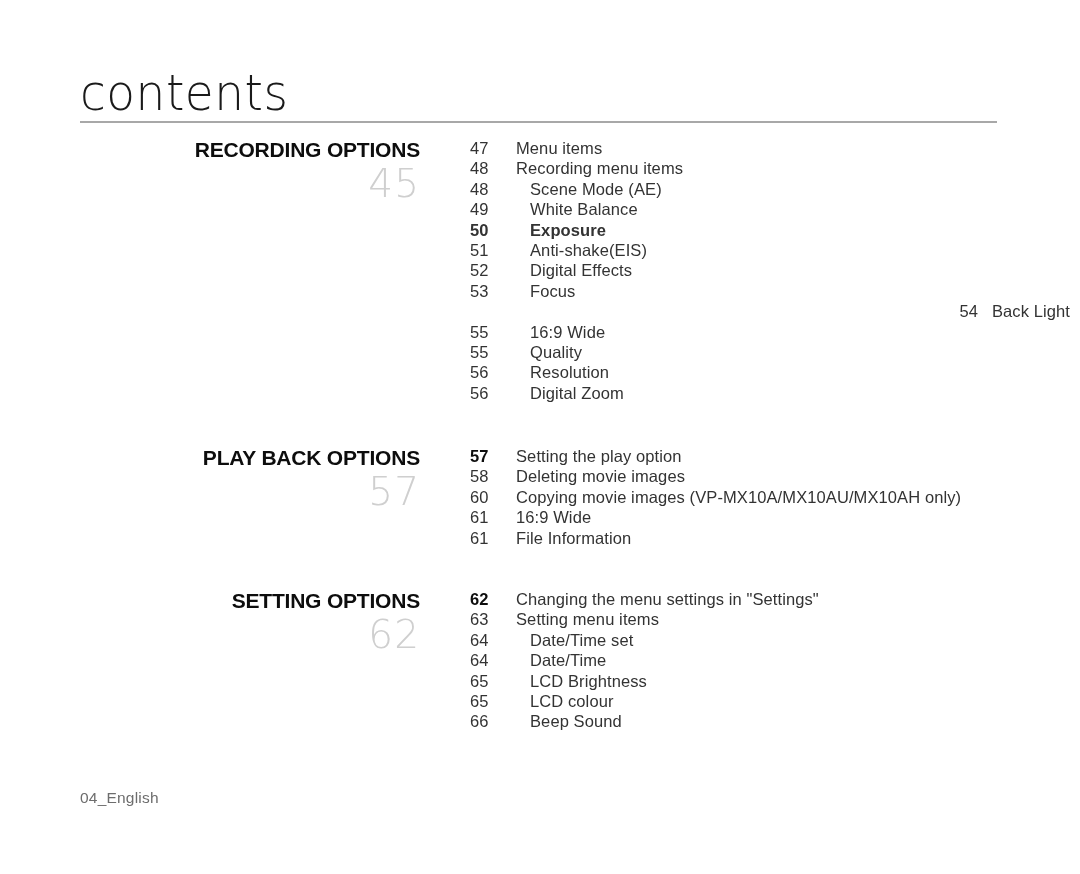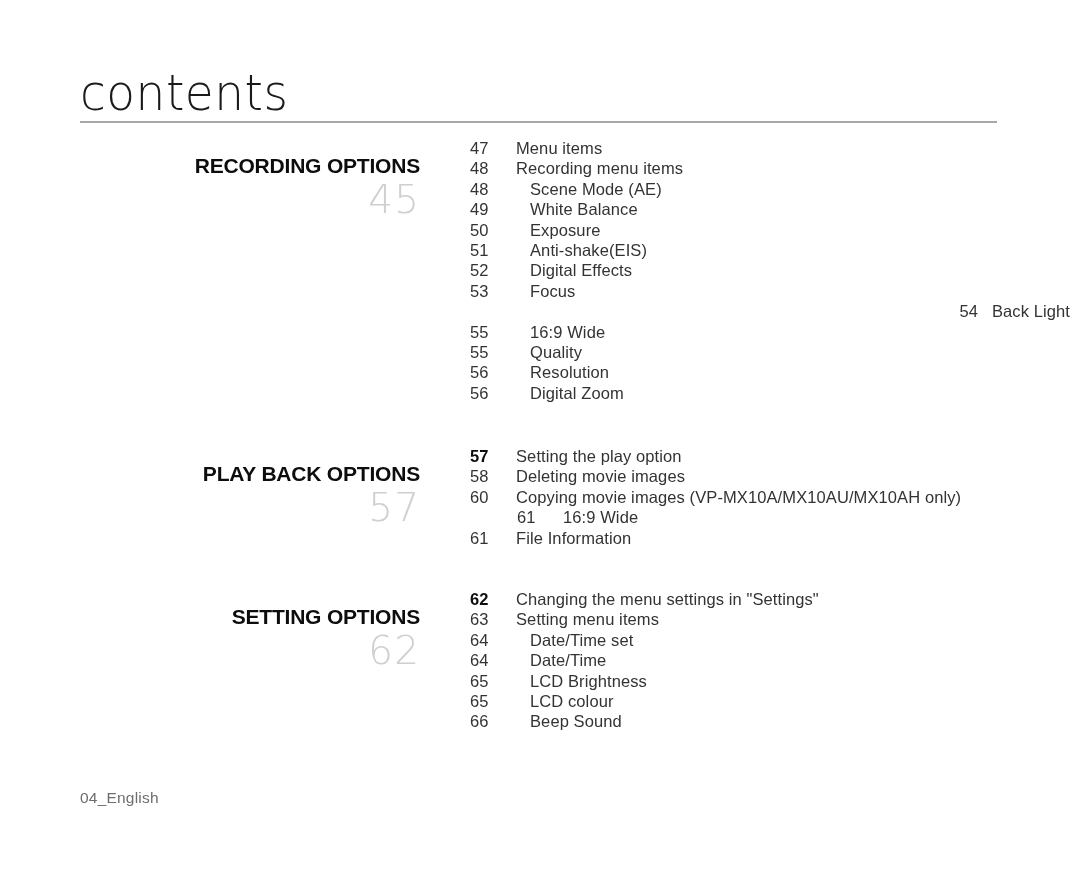--- a/index.html
+++ b/index.html
@@ -40,21 +40,21 @@
 
   
   .section {
     position: absolute;
     left: 0;
     width: 1080px;
   }
   .sec-head {
     position: absolute;
     left: 0;
-    top: 16px;
+    top: 0;
     width: 420px;
     text-align: right;
   }
   .sec-title {
     font-family: "Liberation Sans", sans-serif;
     font-weight: bold;
     font-size: 21px;
     letter-spacing: -0.2px;
     color: #0d0d0d;
     line-height: 24px;
@@ -123,41 +123,41 @@
     <div class="section" style="top: 138px;">
       <div class="sec-head">
         <div class="sec-title">RECORDING OPTIONS</div>
         <div class="sec-bignum">45</div>
       </div>
       <div class="sec-entries">
         <div class="entry" style="height: 20.4px; line-height: 20.4px;"><span class="pg">47</span><span class="lbl">Menu items</span></div>
         <div class="entry" style="height: 20.4px; line-height: 20.4px;"><span class="pg">48</span><span class="lbl">Recording menu items</span></div>
         <div class="entry indent" style="height: 20.4px; line-height: 20.4px;"><span class="pg">48</span><span class="lbl">Scene Mode (AE)</span></div>
         <div class="entry indent" style="height: 20.4px; line-height: 20.4px;"><span class="pg">49</span><span class="lbl">White Balance</span></div>
-        <div class="entry indent" style="height: 20.4px; line-height: 20.4px;"><span class="pg">50</span><span class="lbl">Exposure</span></div>
+        <div class="entry indent" style="height: 20.4px; line-height: 20.4px; font-weight: bold;"><span class="pg">50</span><span class="lbl">Exposure</span></div>
         <div class="entry indent" style="height: 20.4px; line-height: 20.4px;"><span class="pg">51</span><span class="lbl">Anti-shake(EIS)</span></div>
         <div class="entry indent" style="height: 20.4px; line-height: 20.4px;"><span class="pg">52</span><span class="lbl">Digital Effects</span></div>
         <div class="entry indent" style="height: 20.4px; line-height: 20.4px;"><span class="pg">53</span><span class="lbl">Focus</span></div>
         <div class="entry indent" style="height: 20.4px; line-height: 20.4px; text-align: right;"><span class="pg">54</span><span class="lbl">Back Light</span></div>
         <div class="entry indent" style="height: 20.4px; line-height: 20.4px;"><span class="pg">55</span><span class="lbl">16:9 Wide</span></div>
         <div class="entry indent" style="height: 20.4px; line-height: 20.4px;"><span class="pg">55</span><span class="lbl">Quality</span></div>
         <div class="entry indent" style="height: 20.4px; line-height: 20.4px;"><span class="pg">56</span><span class="lbl">Resolution</span></div>
         <div class="entry indent" style="height: 20.4px; line-height: 20.4px;"><span class="pg">56</span><span class="lbl">Digital Zoom</span></div>
       </div>
     </div>
     <div class="section" style="top: 446px;">
       <div class="sec-head">
         <div class="sec-title">PLAY BACK OPTIONS</div>
         <div class="sec-bignum">57</div>
       </div>
       <div class="sec-entries">
         <div class="entry first" style="height: 20.4px; line-height: 20.4px;"><span class="pg">57</span><span class="lbl">Setting the play option</span></div>
         <div class="entry" style="height: 20.4px; line-height: 20.4px;"><span class="pg">58</span><span class="lbl">Deleting movie images</span></div>
         <div class="entry" style="height: 20.4px; line-height: 20.4px;"><span class="pg">60</span><span class="lbl">Copying movie images (VP-MX10A/MX10AU/MX10AH only)</span></div>
-        <div class="entry" style="height: 20.4px; line-height: 20.4px; margin-left: 47px;"><span class="pg">61</span><span class="lbl">16:9 Wide</span></div>
+        <div class="entry" style="height: 20.4px; line-height: 20.4px;"><span class="pg">61</span><span class="lbl">16:9 Wide</span></div>
         <div class="entry" style="height: 20.4px; line-height: 20.4px;"><span class="pg">61</span><span class="lbl">File Information</span></div>
       </div>
     </div>
     <div class="section" style="top: 589px;">
       <div class="sec-head">
         <div class="sec-title">SETTING OPTIONS</div>
         <div class="sec-bignum">62</div>
       </div>
       <div class="sec-entries">
         <div class="entry first" style="height: 20.4px; line-height: 20.4px;"><span class="pg">62</span><span class="lbl">Changing the menu settings in "Settings"</span></div>

